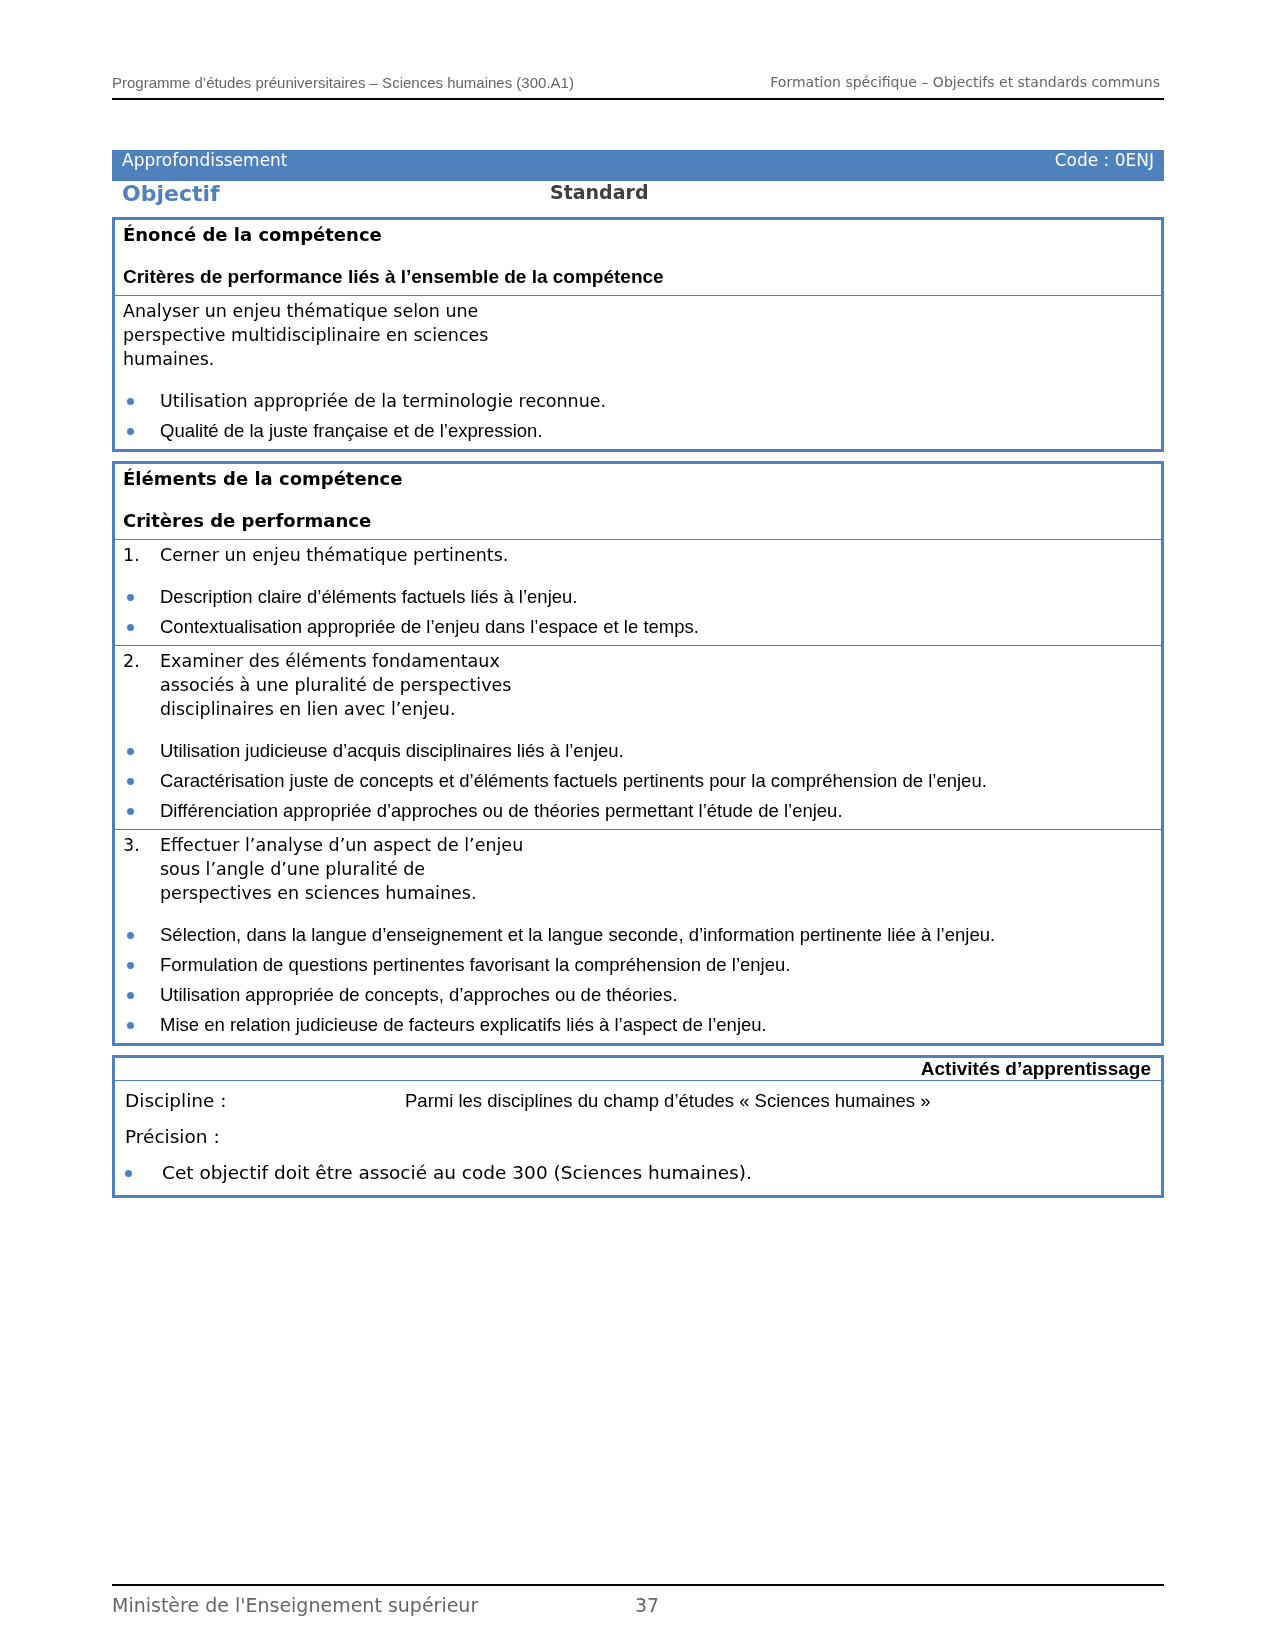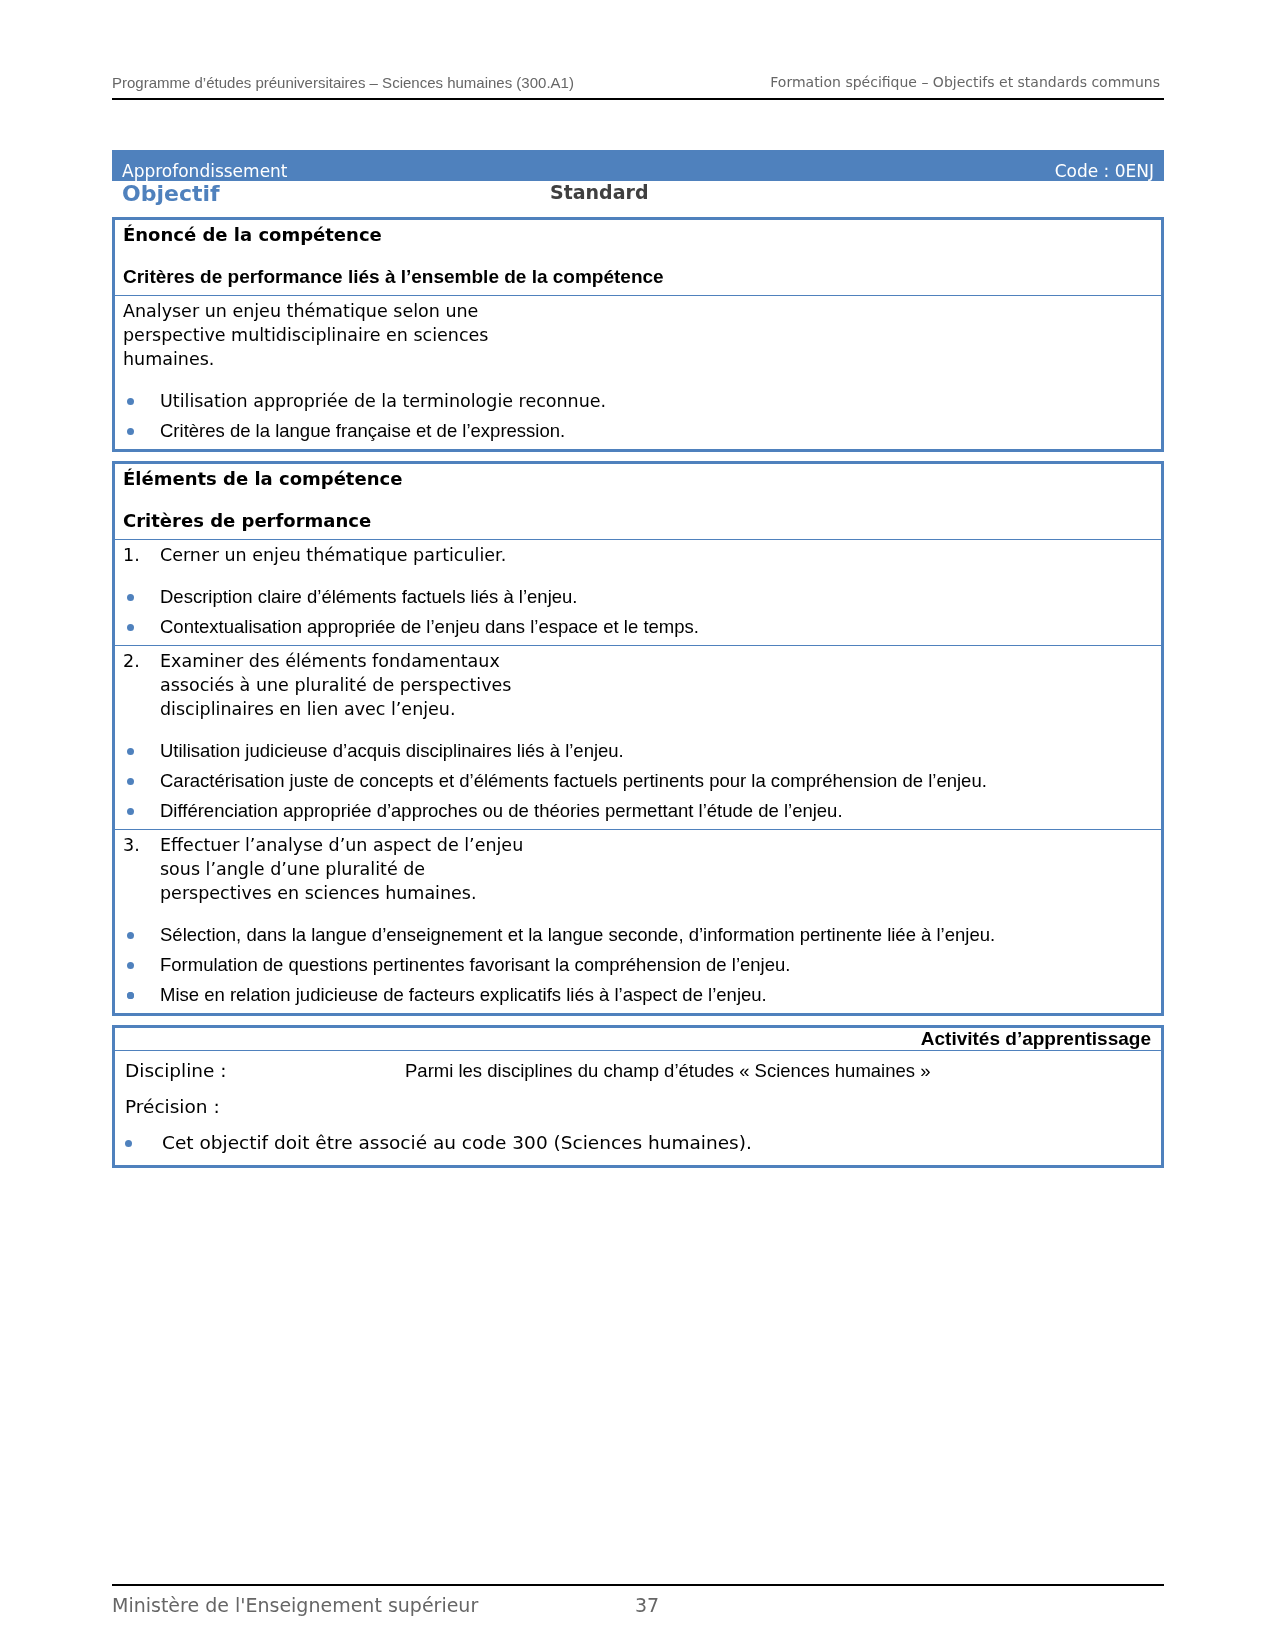--- a/index.html
+++ b/index.html
@@ -5,21 +5,21 @@
   html, body { margin:0; padding:0; background:#ffffff; }
   body { width:1275px; height:1650px; position:relative; font-family:"DejaVu Sans", sans-serif; color:#000; }
   .page-header { position:absolute; left:112px; top:74px; width:1052px; height:24px; border-bottom:2px solid #000; font-size:15px; color:#666; font-family:"Liberation Sans", sans-serif; }
   .page-header .left { position:absolute; left:0; top:0; }
   .page-header .right { position:absolute; right:4px; top:0; font-family:"DejaVu Sans", sans-serif; font-size:14px; }
   .page-footer { position:absolute; left:112px; top:1584px; width:1052px; border-top:2px solid #000; font-size:19px; color:#666; }
   .page-footer .left { position:absolute; left:0; top:8px; }
   .page-footer .num { position:absolute; left:523px; top:8px; }
 
   .content { position:absolute; left:112px; top:150px; width:1052px; }
-  .bar { background:#4f81bd; color:#fff; height:31px; display:flex; justify-content:space-between; align-items:flex-end; padding:0 10px; font-size:17px; }
+  .bar { background:#4f81bd; color:#fff; height:31px; display:flex; justify-content:space-between; align-items:flex-start; padding:0 10px; font-size:17px; }
   .heads { display:flex; height:36px; }
   .heads .col1 { width:428px; padding-left:10px; color:#4f81bd; font-weight:bold; font-size:22px; }
   .heads .col2 { color:#404040; font-weight:bold; font-size:19px; }
 
   .box { border:3px solid #4f81bd; box-sizing:border-box; }
   .box + .box { margin-top:9px; }
   .row { display:flex; border-top:1px solid #4f81bd;flex-direction:column; }
   .row:first-child { border-top:none; }
   .c1 { width:428px; box-sizing:border-box; padding:3px 8px; font-size:17.5px; line-height:24px; }
   .c2 { flex:1; box-sizing:border-box; padding:15px 8px 6px 8px; font-size:17.5px; line-height:24px; }
@@ -57,37 +57,37 @@
   <div class="box">
     <div class="row">
       <div class="c1 hdr">Énoncé de la compétence</div>
       <div class="c2 hdr" style="font-family:'Liberation Sans',sans-serif;font-size:19px;">Critères de performance liés à l’ensemble de la compétence</div>
     </div>
     <div class="row">
       <div class="c1">Analyser un enjeu thématique selon une perspective multidisciplinaire en sciences humaines.</div>
       <div class="c2">
         <ul class="b">
           <li><span class="dot"></span><span>Utilisation appropriée de la terminologie reconnue.</span></li>
-          <li class="sans"><span class="dot"></span><span>Critères de la langue française et de l’expression.</span></li>
+          <li class="sans"><span class="dot"></span><span>Qualité de la juste française et de l’expression.</span></li>
         </ul>
       </div>
     </div>
   </div>
 
   <div class="box">
     <div class="row">
       <div class="c1 hdr">Éléments de la compétence</div>
       <div class="c2 hdr">Critères de performance</div>
     </div>
 
     <div class="row">
       <div class="c1">
         <div class="num-item">
             <span class="n">1.</span>
-            <span>Cerner un enjeu thématique particulier.</span>
+            <span>Cerner un enjeu thématique pertinents.</span>
           </div>
       </div>
       <div class="c2 sans">
         <ul class="b">
           <li><span class="dot"></span><span>Description claire d’éléments factuels liés à l’enjeu.</span></li>
           <li><span class="dot"></span><span>Contextualisation appropriée de l’enjeu dans l’espace et le temps.</span></li>
         </ul>
       </div>
     </div>
 
@@ -111,21 +111,21 @@
       <div class="c1">
         <div class="num-item">
             <span class="n">3.</span>
             <span>Effectuer l’analyse d’un aspect de l’enjeu sous l’angle d’une pluralité de perspectives en sciences humaines.</span>
           </div>
       </div>
       <div class="c2 sans">
         <ul class="b">
           <li><span class="dot"></span><span>Sélection, dans la langue d’enseignement et la langue seconde, d’information pertinente liée à l’enjeu.</span></li>
           <li><span class="dot"></span><span>Formulation de questions pertinentes favorisant la compréhension de l’enjeu.</span></li>
-          <li><span class="dot"></span></li>
+          <li><span class="dot"></span><span>Utilisation appropriée de concepts, d’approches ou de théories.</span></li>
           <li><span class="dot"></span><span>Mise en relation judicieuse de facteurs explicatifs liés à l’aspect de l’enjeu.</span></li>
         </ul>
       </div>
     </div>
   </div>
 
   <div class="box">
     <div class="act-title">Activités d’apprentissage</div>
     <div class="act-row" style="padding-top:8px;">
       <span class="lbl">Discipline :</span>

